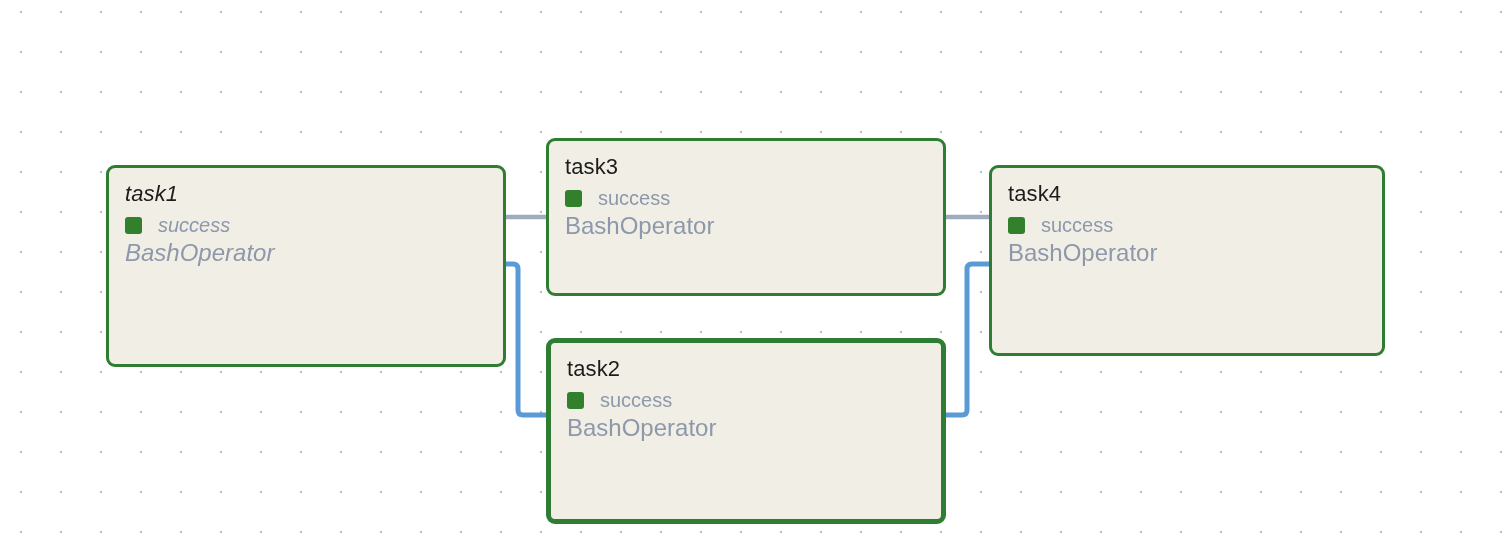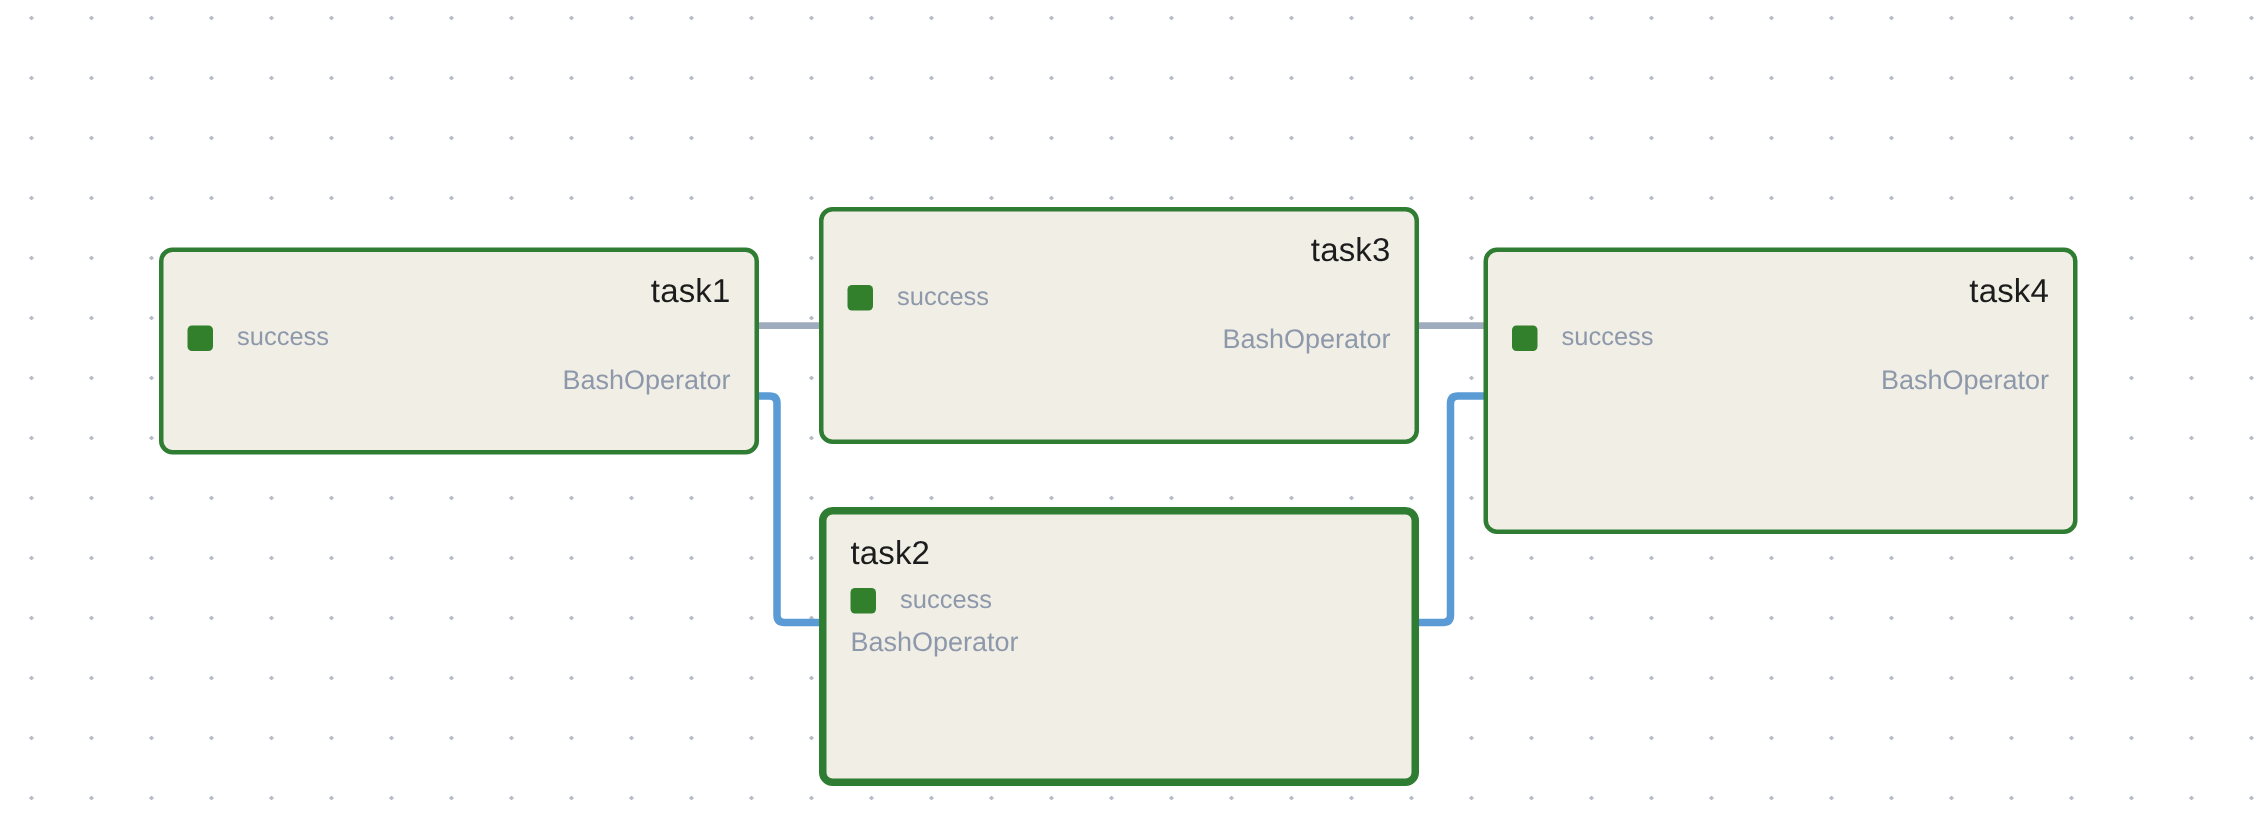--- a/index.html
+++ b/index.html
@@ -30,21 +30,21 @@
   }
   .node {
     position: absolute;
     box-sizing: border-box;
     background: #f1eee6;
     border-style: solid;
     border-color: #2f7d32;
     border-radius: 9px;
     padding: 13px 16px 0 16px;
   }
-  .node.normal { border-width: 3px; text-align: right; }
+  .node.normal { border-width: 3px; }
   .node.selected { border-width: 5px; }
   .node-title {
     font-size: 22px;
     line-height: 26px;
     color: #1c1c1c;
     letter-spacing: 0.1px;
     margin: 0 0 6px 0;
     white-space: nowrap;
   }
   .node-status-row {
@@ -55,33 +55,33 @@
   }
   .status-dot {
     width: 17px;
     height: 17px;
     border-radius: 3px;
     background: #33802c;
     flex: 0 0 auto;
   }
   .status-label {
     margin-left: 16px;
-    font-size: 17px;
+    font-size: 20px;
     line-height: 22px;
     color: #8d99ab;
     white-space: nowrap;
   }
   .node-operator {
-    font-size: 18px;
+    font-size: 24px;
     line-height: 24px;
     color: #8d99ab;
     white-space: nowrap;
   }
   
-  #node-task1 { left: 106px; top: 165px; width: 400px; height: 138px; }
+  #node-task1 { left: 106px; top: 165px; width: 400px; height: 202px; font-style: italic; }
   #node-task3 { left: 546px; top: 138px; width: 400px; height: 158px; }
   #node-task2 { left: 546px; top: 338px; width: 400px; height: 186px; }
   #node-task4 { left: 989px; top: 165px; width: 396px; height: 191px; }
 </style>
 </head>
 <body>
 
 <div id="canvas">
 
   <svg id="edge-layer" width="1506" height="552" viewBox="0 0 1506 552">

